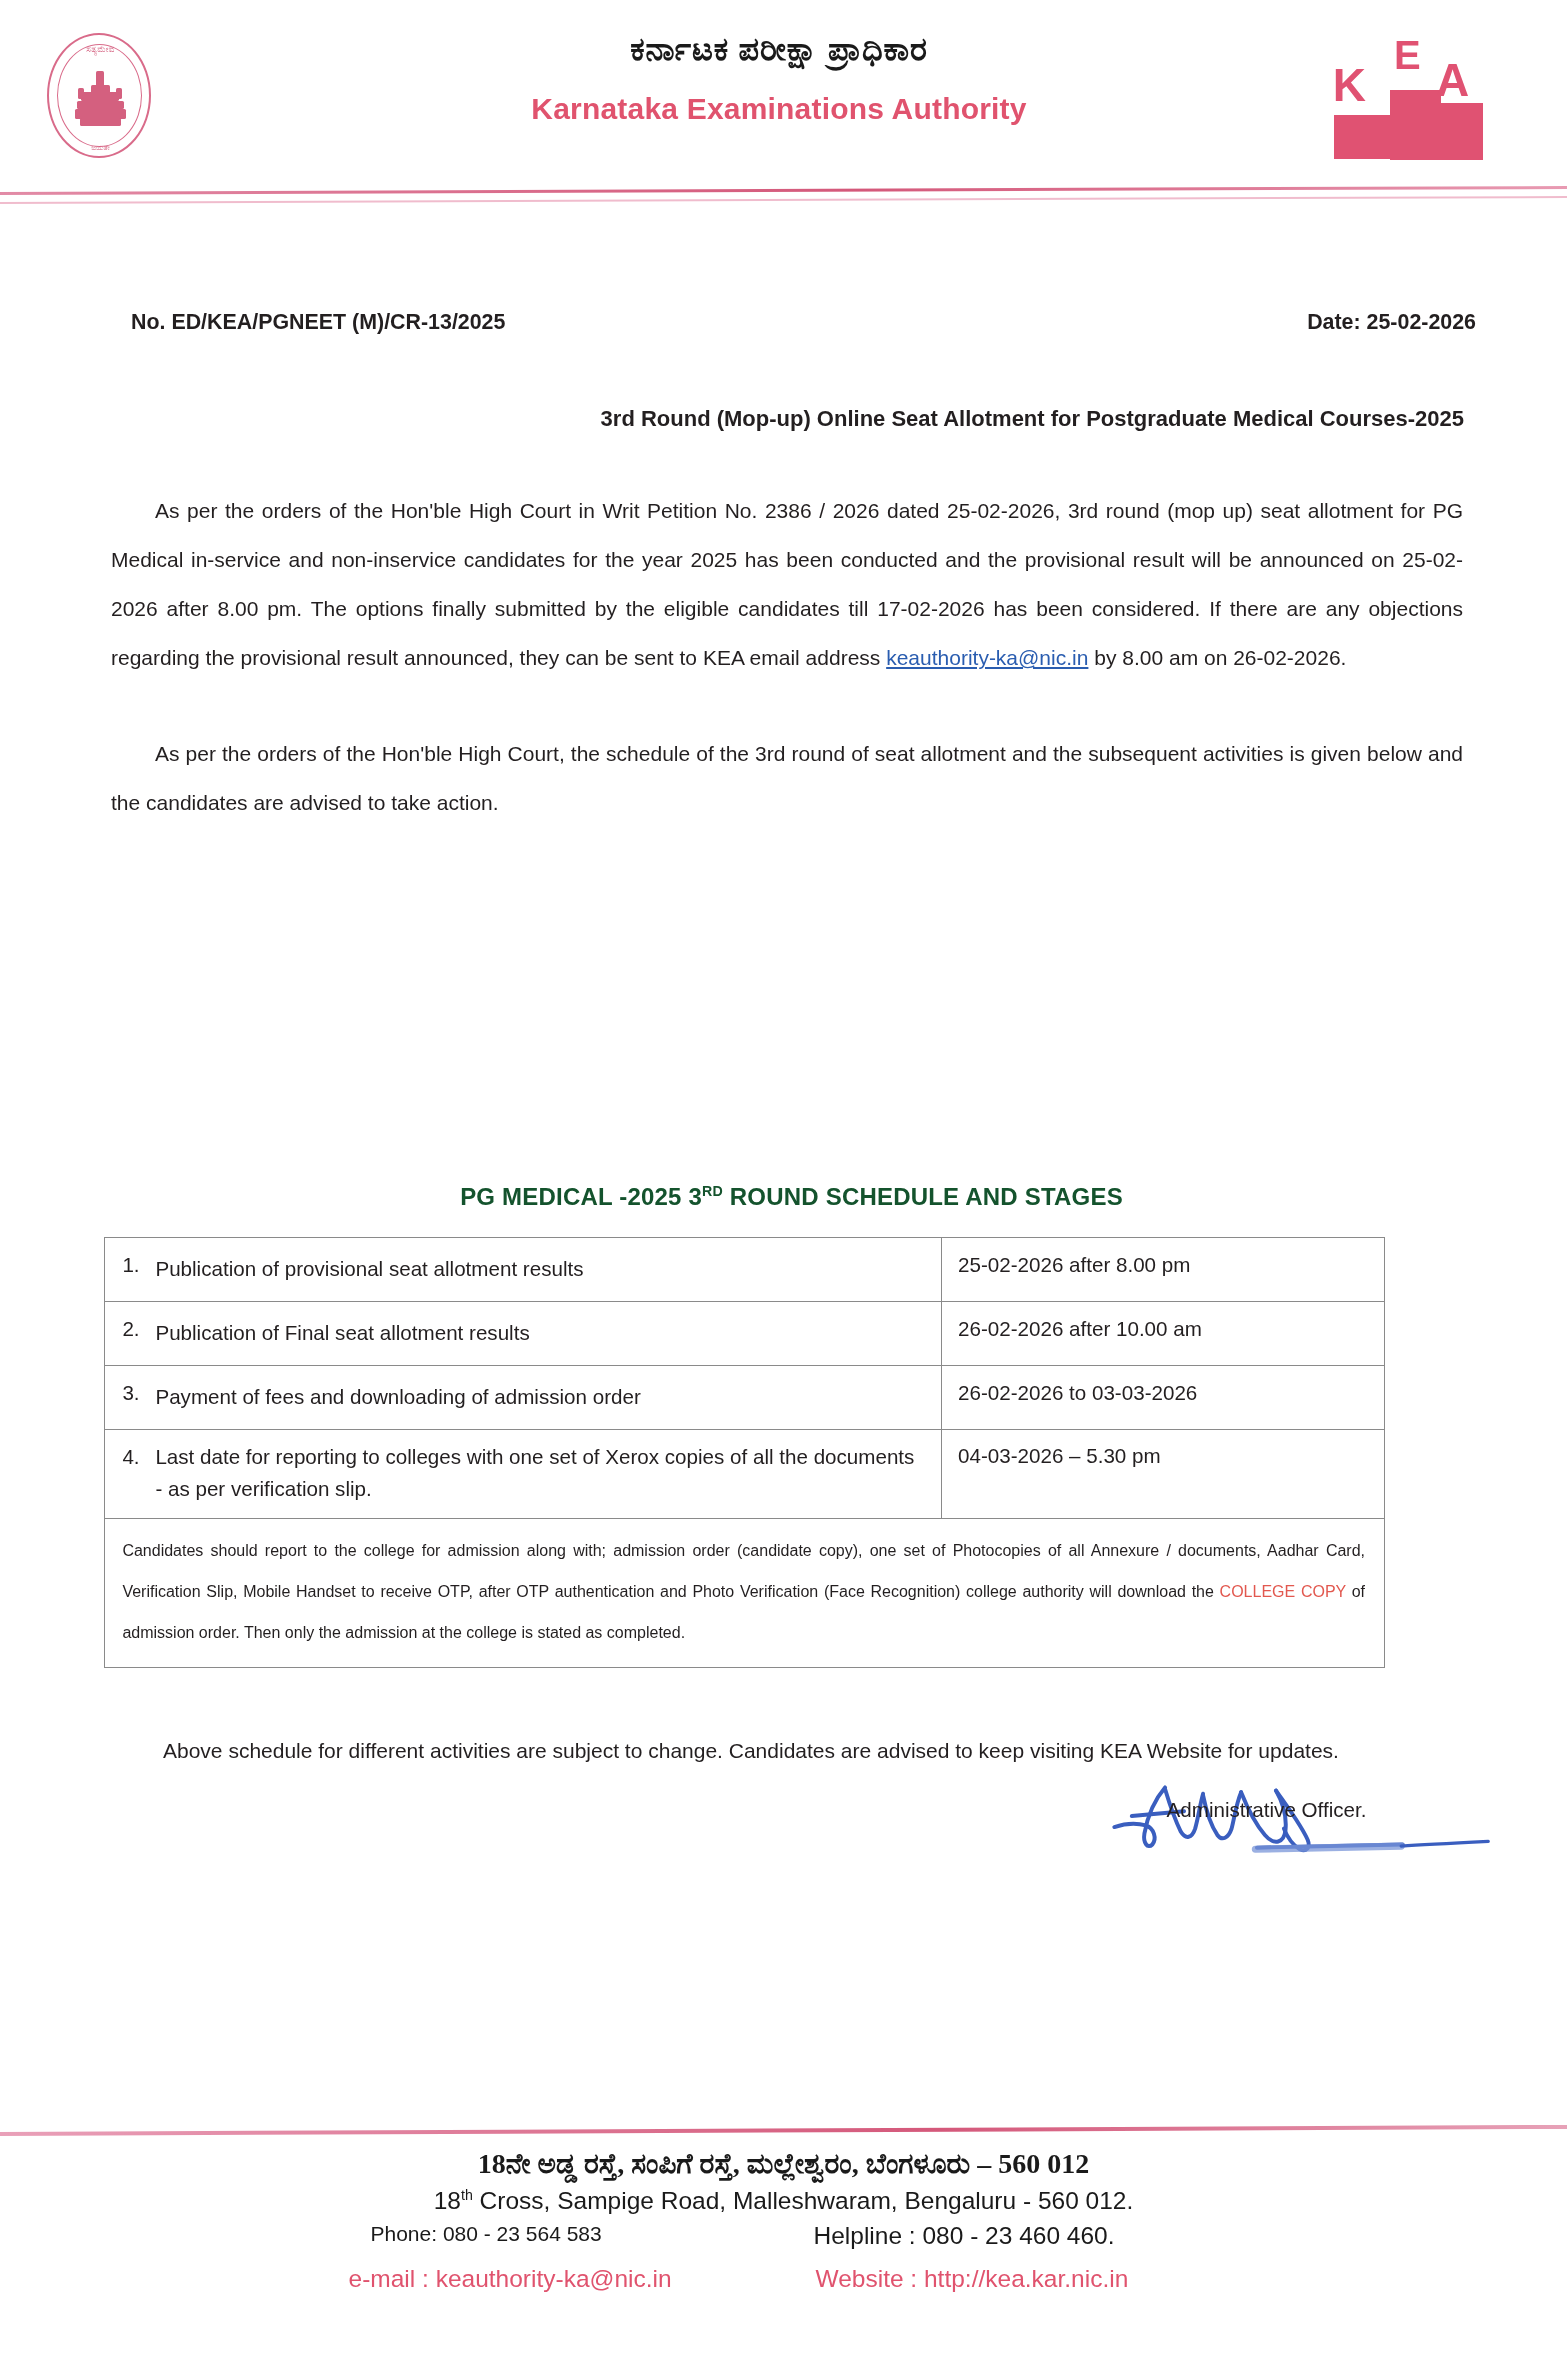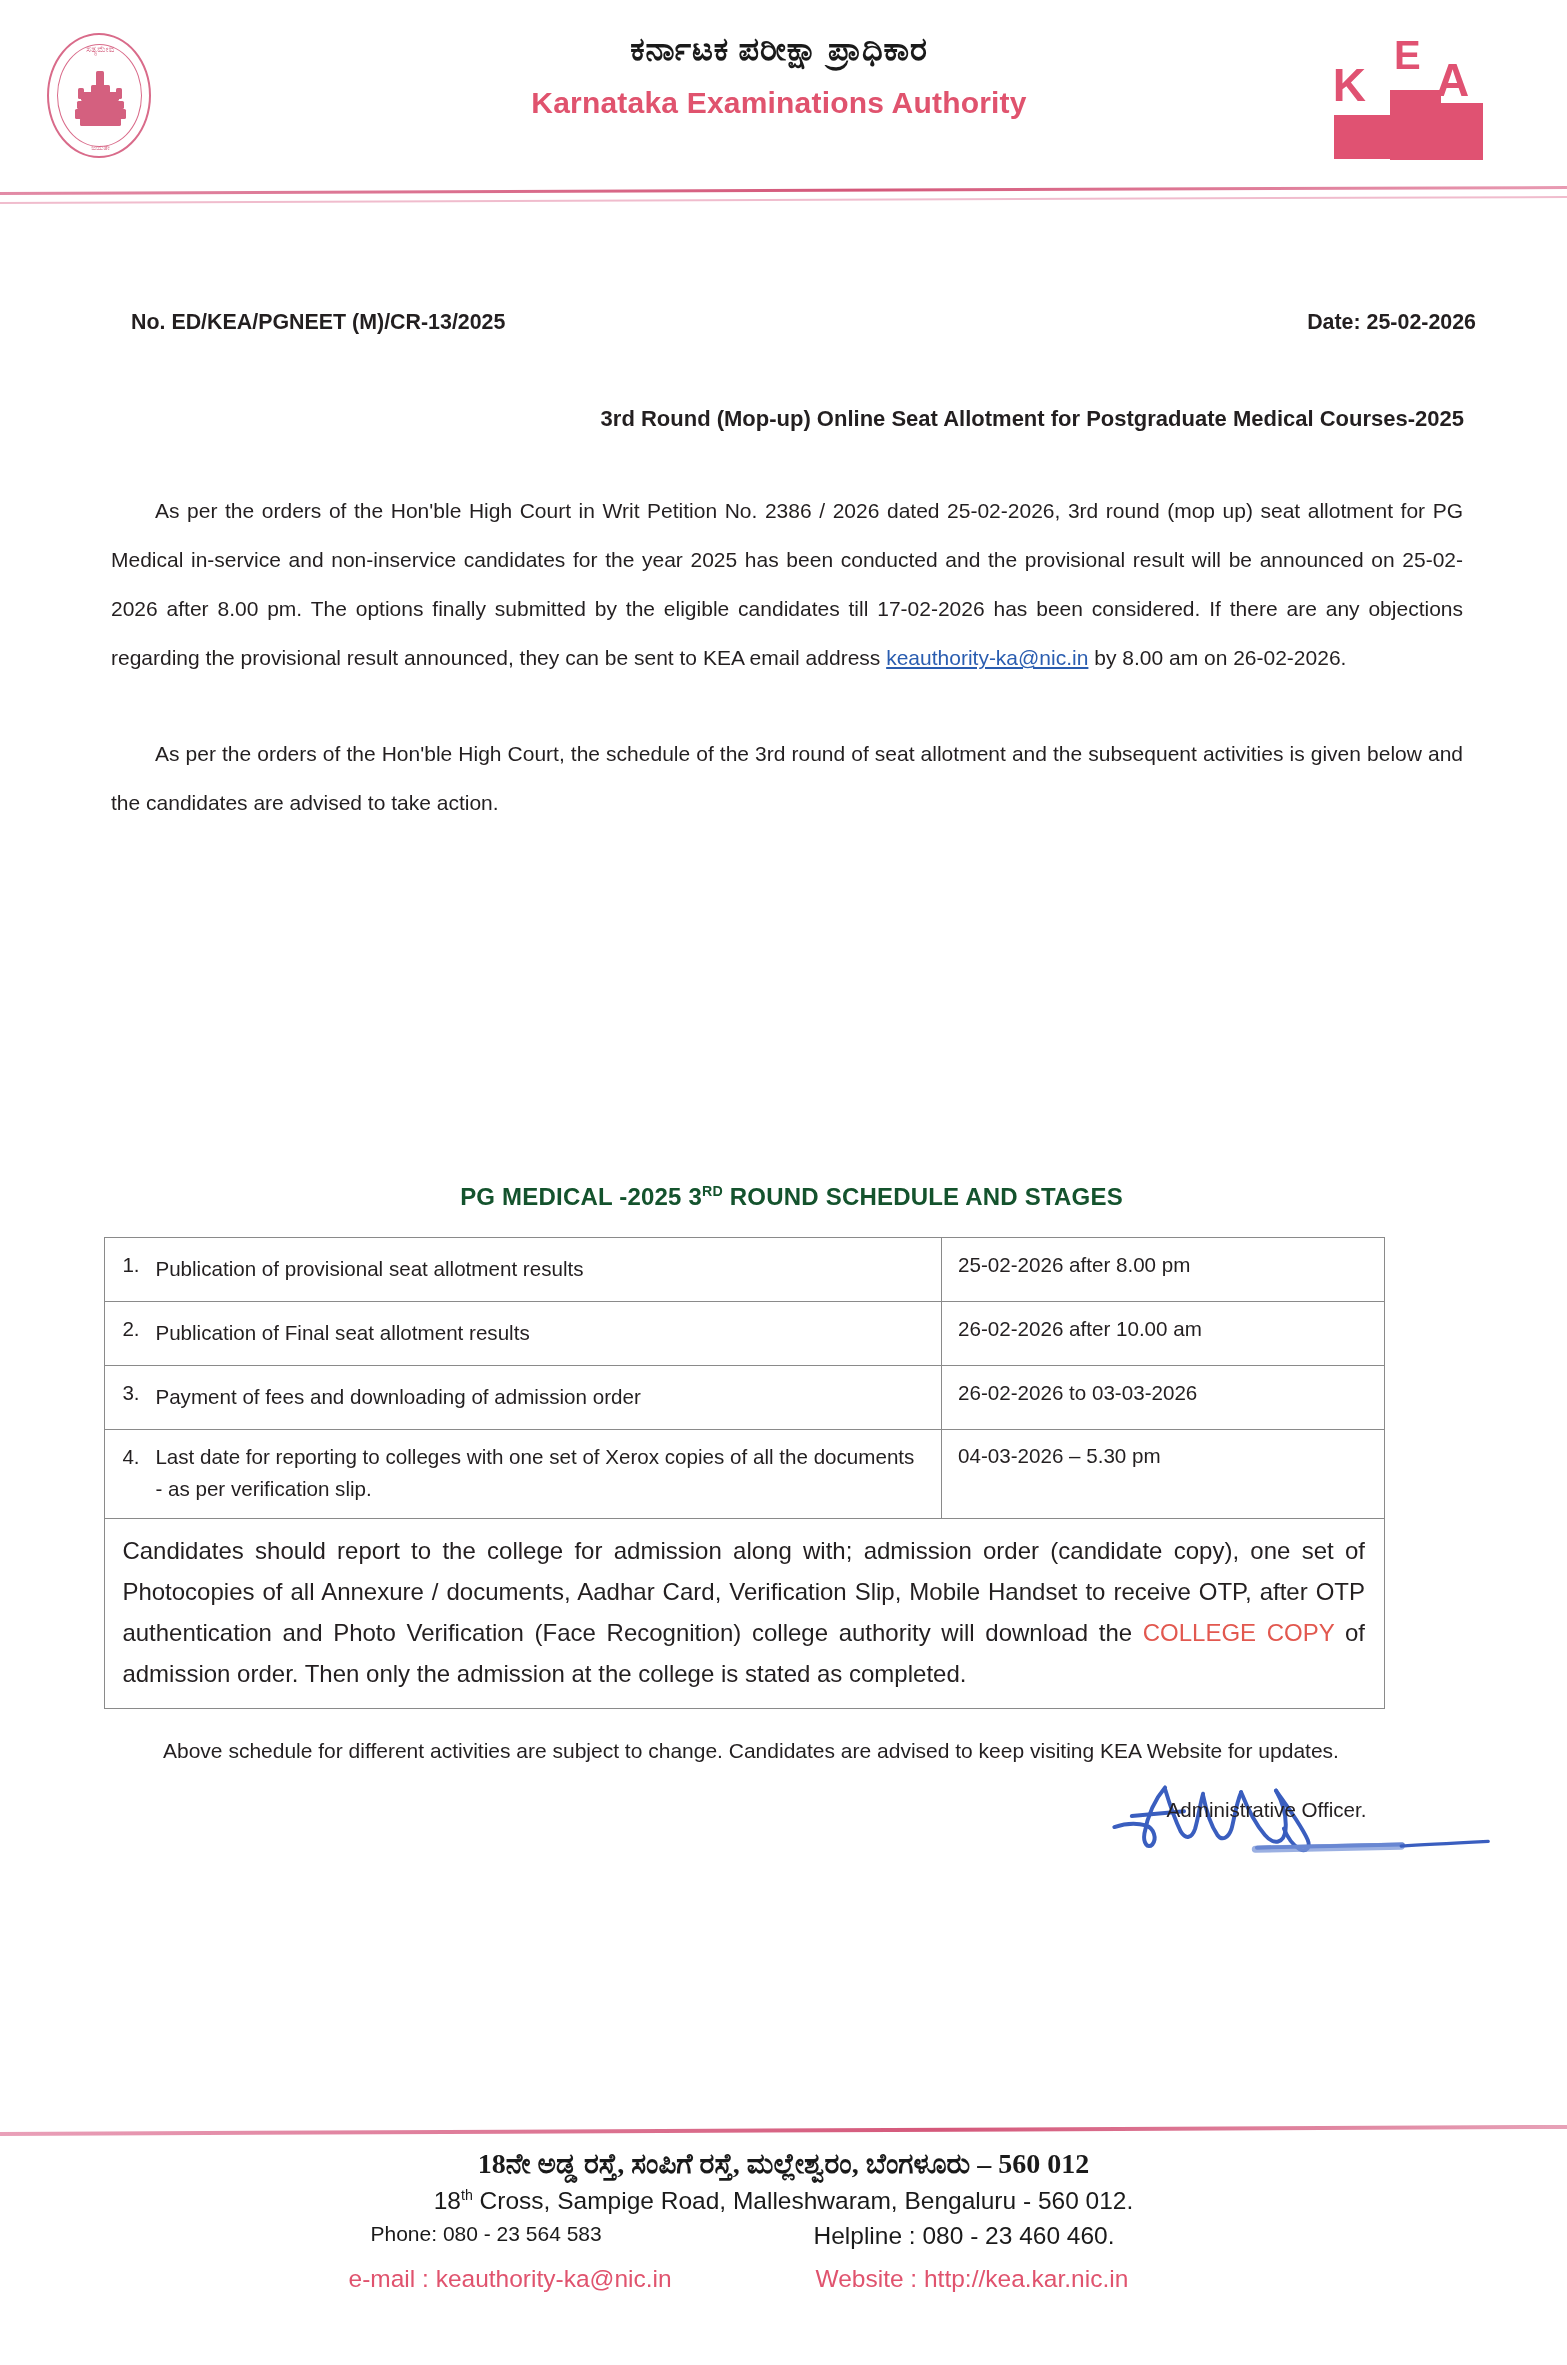--- a/index.html
+++ b/index.html
@@ -86,21 +86,21 @@
     font-size: 32px;
     font-weight: 700;
     color: #1a1a1a;
     line-height: 1.25;
     letter-spacing: 0.8px;
   }
   .english-title {
     font-size: 30px;
     font-weight: 700;
     color: #e0536e;
-    margin-top: 17px;
+    margin-top: 23px;
     letter-spacing: 0.2px;
   }
 
   .kea-logo {
     position: absolute;
     left: 1328px; top: 33px;
     width: 155px; height: 127px;
   }
   .kea-logo .podium-left {
     position: absolute; left: 6.3px; top: 82px;
@@ -242,21 +242,21 @@
     padding: 11px 12.7px 12.7px 16px;
     font-size: 20.6px;
     line-height: 32px;
   }
   .trow.tall { min-height: 84px; }
   .trow.tall .tcell-act { align-items: flex-start; }
   .trow.tall .tcell-date { padding-top: 9.5px; }
 
   .note-row {
     padding: 11px 19px 14.2px 17.4px;
-    font-size: 24px;
+    font-size: 16px;
     line-height: 41px;
     text-align: justify;
     text-justify: inter-word;
   }
   .red-em { color: #e2584f; }
 
   
   .closing {
     position: absolute;
     left: 111px; top: 1521px;

